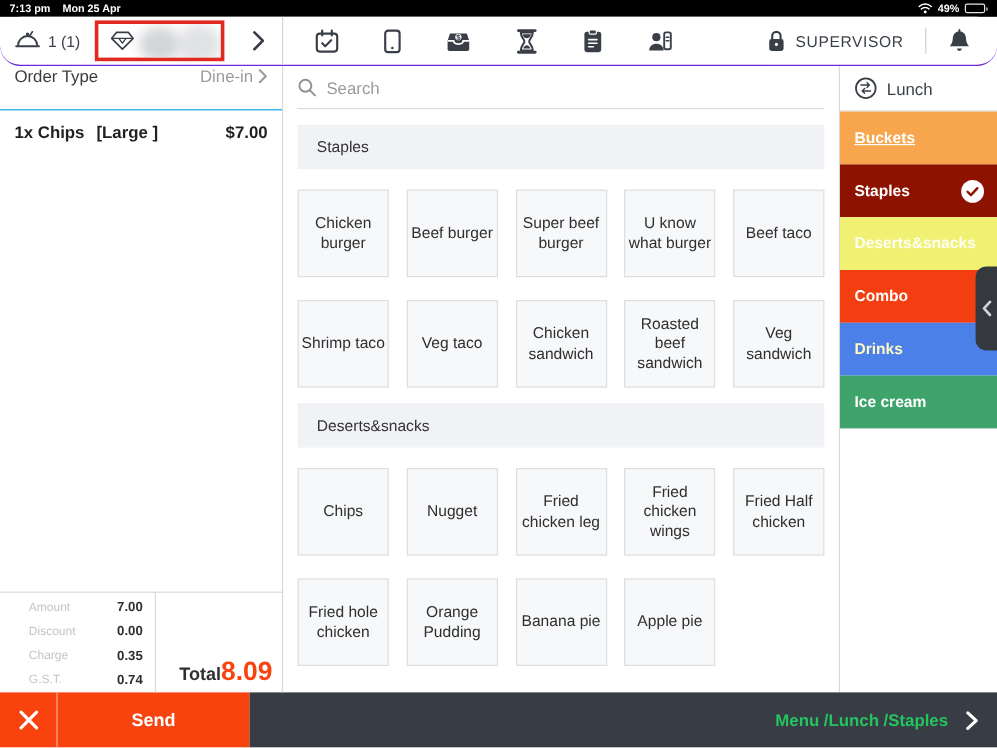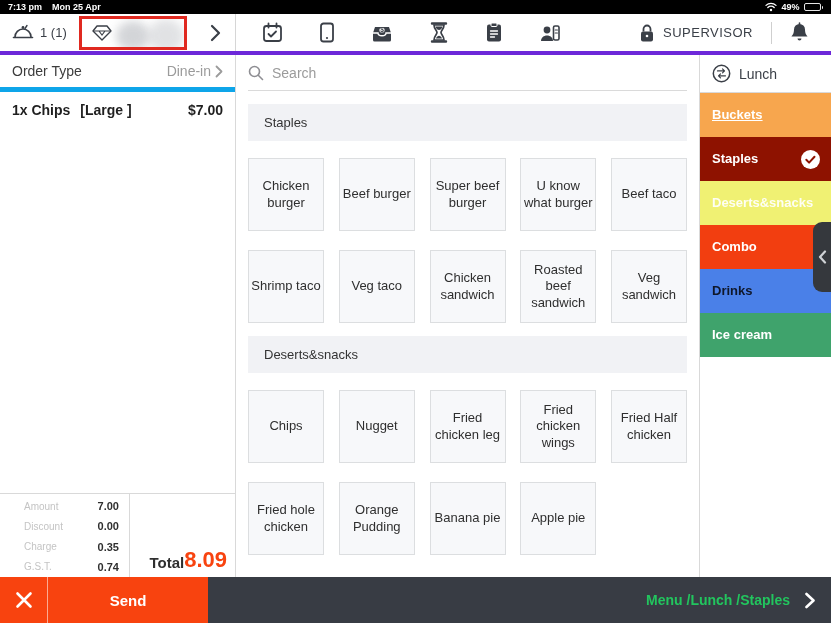--- a/index.html
+++ b/index.html
@@ -10,38 +10,38 @@
   
   .statusbar { height:14px; background:#000; color:#fff; display:flex; align-items:center; font-size:9px; font-weight:bold; padding:0 8px; }
   .statusbar .sb-left { display:flex; gap:10px; }
   .statusbar .sb-right { margin-left:auto; display:flex; align-items:center; gap:4px; }
   .battery { display:inline-flex; align-items:center; }
   .battery .bat-body { width:17px; height:8px; border:1px solid rgba(255,255,255,.9); border-radius:2px; padding:1px; }
   .battery .bat-fill { width:6px; height:4px; background:#fff; border-radius:1px; }
   .battery .bat-tip { width:1.5px; height:3px; background:rgba(255,255,255,.9); border-radius:0 1px 1px 0; margin-left:1px; }
 
   
-  .toolbar { height:41px; background:#fff; border-bottom:4px solid #6d28d9; display:flex; align-items:stretch; color:#3a3f47; }
+  .toolbar { height:41px; background:#fff; border-bottom:1px solid #6d28d9; display:flex; align-items:stretch; color:#3a3f47;border-radius:17px; }
   .tb-left { width:236px; display:flex; align-items:center; padding-left:12px; border-right:1px solid #d6d6d6; }
   .tb-count { font-size:13px; margin-left:6px; color:#3a3f47; }
   .redbox { margin-left:12px; width:108px; height:34px; border:3px solid #e02920; position:relative; display:flex; align-items:center; padding-left:10px; overflow:hidden; }
   .blur1,.blur2 { position:absolute; border-radius:50%; filter:blur(5px); background:#c9cbcf; }
   .blur1 { width:34px; height:30px; left:34px; top:2px; opacity:.8; }
   .blur2 { width:36px; height:34px; left:66px; top:0; opacity:.55; }
   .tb-chev { margin-left:auto; margin-right:14px; display:flex; align-items:center; }
   .tb-mid { display:flex; align-items:center; gap:36px; padding-left:26px; }
   .tb-right { margin-left:auto; display:flex; align-items:center; padding-right:22px; }
   .supervisor { font-size:13px; letter-spacing:.5px; margin-left:8px; color:#3a3f47; }
   .tb-vline { width:1px; height:22px; background:#cfcfcf; margin:0 18px; }
   .icon { display:inline-flex; align-items:center; justify-content:center; }
 
   
   .content { display:flex; height:522px; }
   .order-panel { width:236px; position:relative; border-right:1px solid #d9d9d9; }
-  .ordertype-row { height:37px; display:flex; align-items:center; padding:0 12px; border-bottom:5px solid #0ea5e9;gap:30px; }
+  .ordertype-row { height:37px; display:flex; align-items:flex-start; padding:0 12px; border-bottom:1px solid #0ea5e9;gap:30px; }
   .ordertype-label { font-size:14px; color:#3c3c3c; }
   .ordertype-value { margin-left:auto; font-size:14px; color:#9b9b9b; display:flex; align-items:center; gap:4px; }
   .order-items { padding:10px 12px; }
   .order-item { display:flex; font-size:14px; color:#1f1f1f; font-weight:bold; }
   .oi-mod { margin-left:10px; font-weight:bold; }
   .oi-price { margin-left:auto; font-weight:bold; }
 
   .totals { position:absolute; left:0; right:0; bottom:0; height:84px; border-top:1px solid #d9d9d9; display:flex; }
   .totals-list { width:130px; border-right:1px solid #d9d9d9; padding:6px 10px 4px 24px; display:flex; flex-direction:column; justify-content:space-between; }
   .tot-row { display:flex; align-items:center; }
@@ -306,21 +306,21 @@
               </svg>
             </span>
           </div>
           <div class="cat-btn" style="background: rgb(240, 241, 115);">
             <span style="color: rgba(255, 255, 255, 0.92);">Deserts&amp;snacks</span>
           </div>
           <div class="cat-btn" style="background: rgb(242, 62, 16);">
             <span style="color: rgb(255, 255, 255);">Combo</span>
           </div>
           <div class="cat-btn" style="background: rgb(74, 128, 232);">
-            <span style="color: #0f172a; text-align: right;">Drinks</span>
+            <span style="color: #fef9c3; text-align: right;">Drinks</span>
           </div>
           <div class="cat-btn" style="background: rgb(63, 163, 108);">
             <span style="color: rgb(255, 255, 255);">Ice cream</span>
           </div>
         </div>
     </aside>
   </div>
 
   <div class="drawer-handle">
     <span class="icon">

